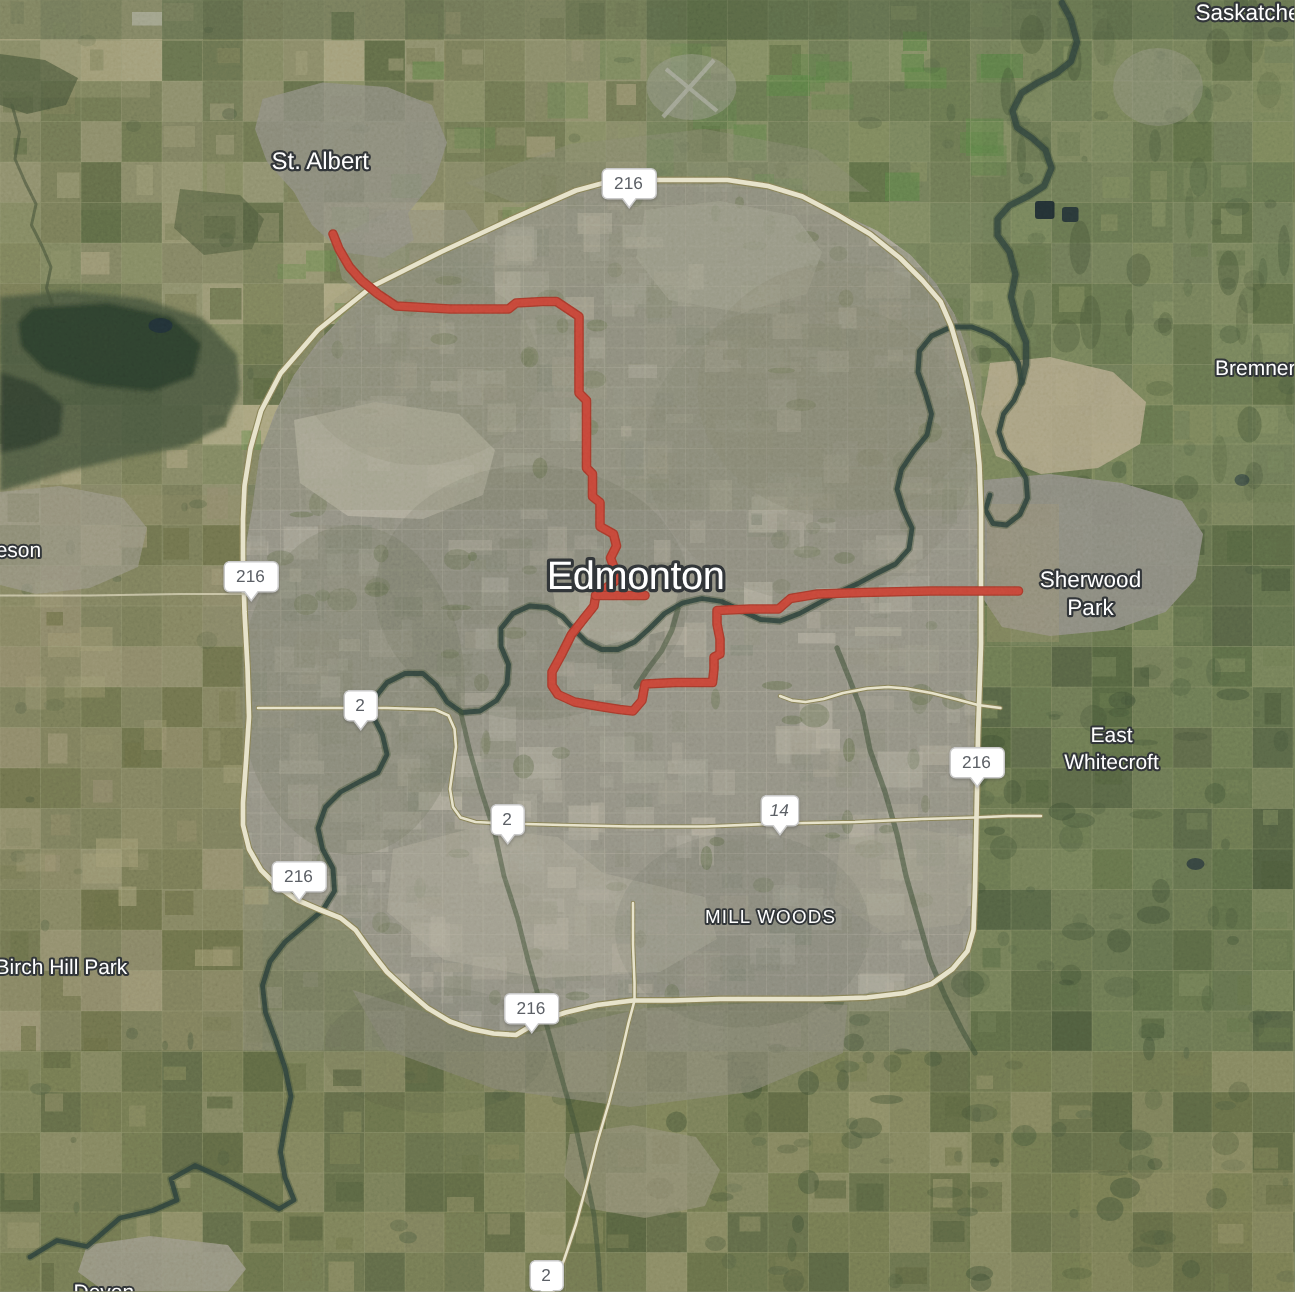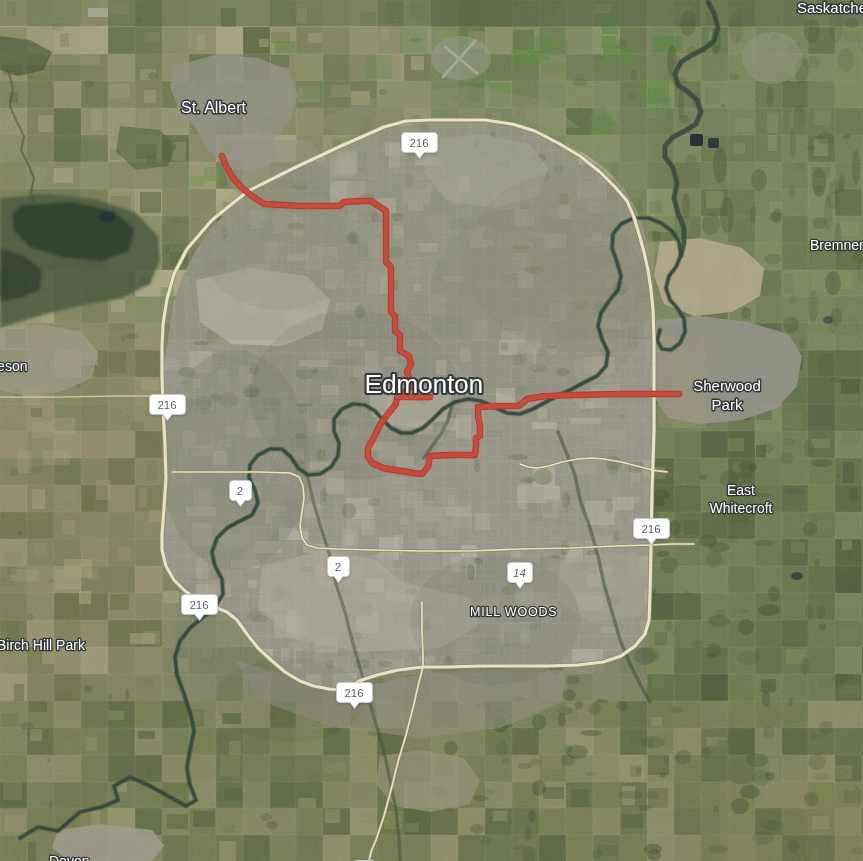--- a/index.html
+++ b/index.html
@@ -1,17 +1,17 @@
 <!DOCTYPE html>
 <html><head><meta charset="utf-8"><title>Map</title>
 <style>
 html,body{margin:0;padding:0;background:#79805e;}
 #map{position:relative;width:863px;height:861px;overflow:hidden;font-family:"Liberation Sans",sans-serif;}
 #map svg.base{position:absolute;left:0;top:0;}
-.shield{position:absolute;filter:drop-shadow(0 1px 1px rgba(60,60,60,0.35));margin-top:20px;}
+.shield{position:absolute;filter:drop-shadow(0 1px 1px rgba(60,60,60,0.35));}
 .shield span{position:absolute;left:0;top:0;width:100%;height:100%;display:flex;align-items:center;justify-content:center;font-size:11.5px;color:#5c6066;}
 </style></head>
 <body>
 <div id="map">
 <svg class="base" width="863" height="861" viewBox="0 0 863 861" xmlns="http://www.w3.org/2000/svg">
 
 <rect width="863" height="861" fill="#79805e"></rect>
 
 <g>
 <rect x="0" y="0" width="27" height="27" fill="#b0a87f" opacity="0.93"></rect>
@@ -2937,21 +2937,21 @@
         <path d="M4,0.5 h30 a3.5,3.5 0 0 1 3.5,3.5 v13 a3.5,3.5 0 0 1 -3.5,3.5 h-10.0 l-4.5,6 l-4.5,-6 h-10.0 a3.5,3.5 0 0 1 -3.5,-3.5 v-13 a3.5,3.5 0 0 1 3.5,-3.5 z" fill="#ffffff" stroke="#c9c9c9" stroke-width="1"></path>
       </svg>
 <span>216</span></div>
 
 <div class="shield" style="left:632px;top:498px;width:38px;height:21px;">
 <svg width="38" height="29" viewBox="0 0 38 29">
         <path d="M4,0.5 h30 a3.5,3.5 0 0 1 3.5,3.5 v13 a3.5,3.5 0 0 1 -3.5,3.5 h-10.0 l-4.5,6 l-4.5,-6 h-10.0 a3.5,3.5 0 0 1 -3.5,-3.5 v-13 a3.5,3.5 0 0 1 3.5,-3.5 z" fill="#ffffff" stroke="#c9c9c9" stroke-width="1"></path>
       </svg>
 <span>216</span></div>
 
-<div class="shield" style="left:506px;top:542px;width:27px;height:21px;font-style:italic;">
+<div class="shield" style="left:506px;top:530px;width:27px;height:21px;font-style:italic;">
 <svg width="27" height="29" viewBox="0 0 27 29">
         <path d="M4,0.5 h19 a3.5,3.5 0 0 1 3.5,3.5 v13 a3.5,3.5 0 0 1 -3.5,3.5 h-4.5 l-4.5,6 l-4.5,-6 h-4.5 a3.5,3.5 0 0 1 -3.5,-3.5 v-13 a3.5,3.5 0 0 1 3.5,-3.5 z" fill="#ffffff" stroke="#c9c9c9" stroke-width="1"></path>
       </svg>
 <span>14</span></div>
 
 <div class="shield" style="left:352px;top:840px;width:24px;height:21px;">
 <svg width="24" height="29" viewBox="0 0 24 29">
         <path d="M4,0.5 h16 a3.5,3.5 0 0 1 3.5,3.5 v13 a3.5,3.5 0 0 1 -3.5,3.5 h-3.0 l-4.5,6 l-4.5,-6 h-3.0 a3.5,3.5 0 0 1 -3.5,-3.5 v-13 a3.5,3.5 0 0 1 3.5,-3.5 z" fill="#ffffff" stroke="#c9c9c9" stroke-width="1"></path>
       </svg>
 <span>2</span></div>

